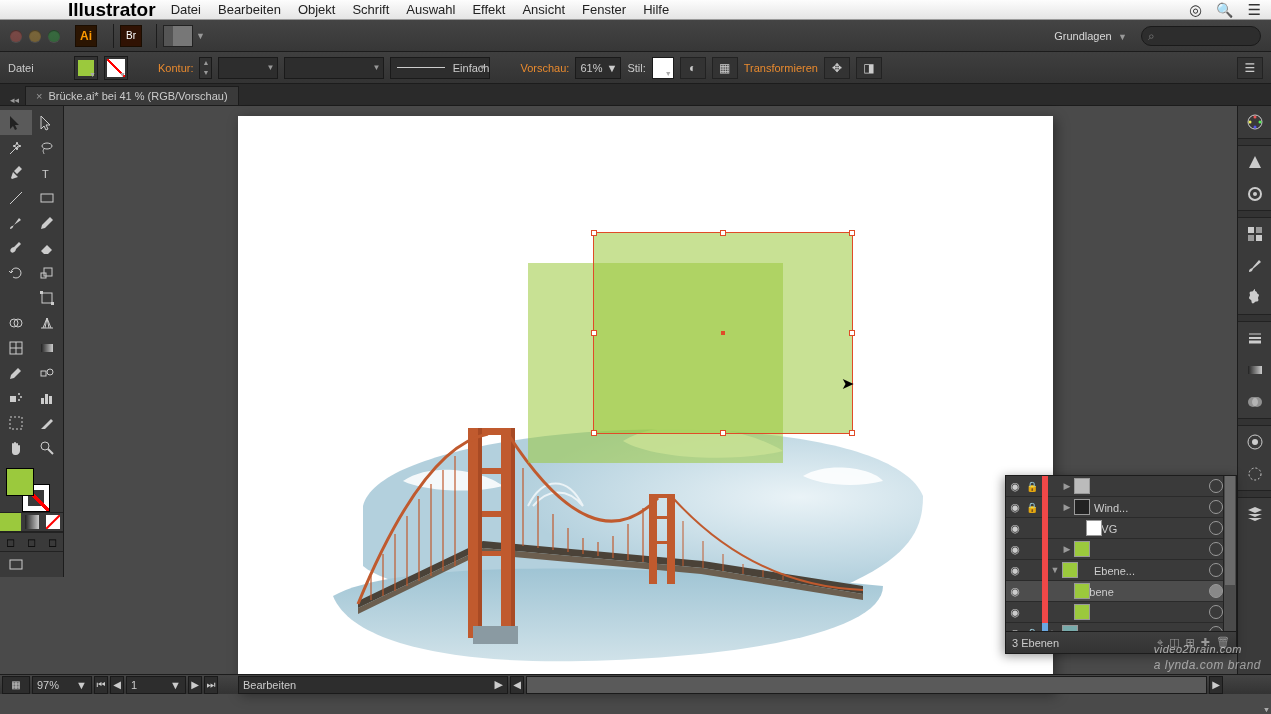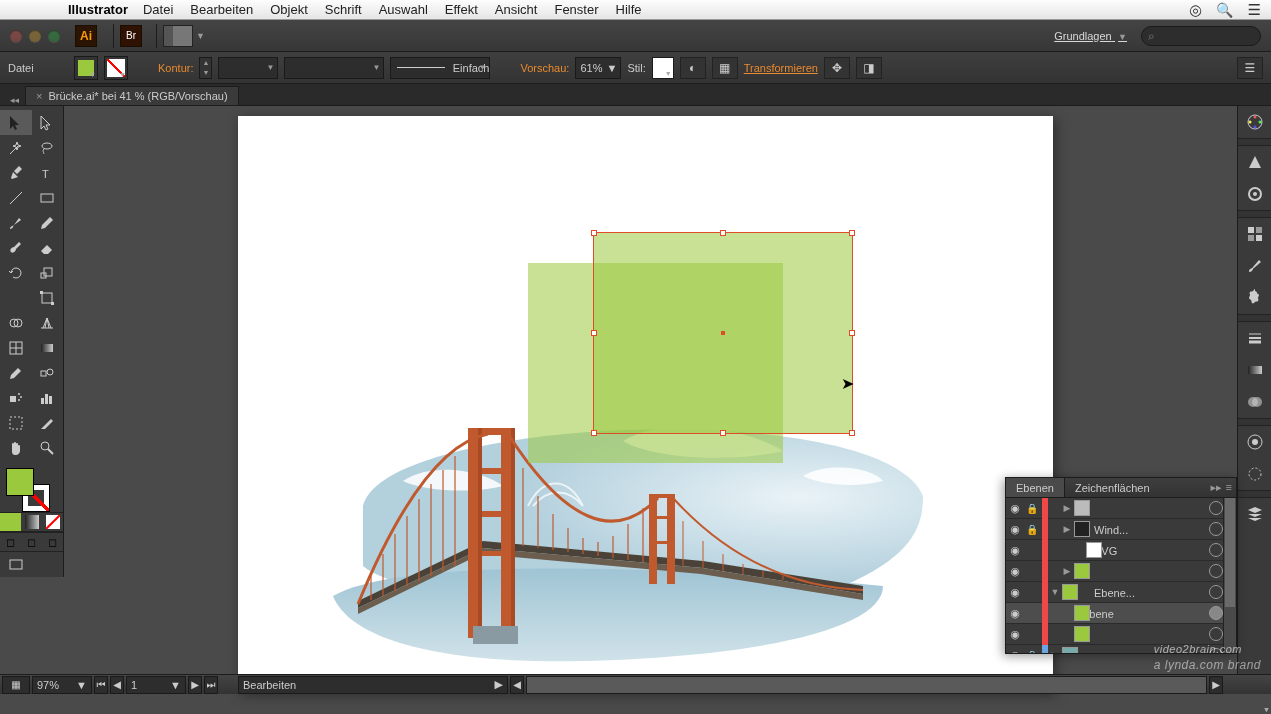--- a/index.html
+++ b/index.html
@@ -1,40 +1,40 @@
 <!DOCTYPE html>
 <html><head>
 <meta charset="utf-8">
 <style>
 *{margin:0;padding:0;box-sizing:border-box;font-family:"Lucida Grande",Helvetica,Arial,sans-serif;font-size:11px;}
 body{width:1271px;height:714px;background:#4a4a4a;overflow:hidden;position:relative;}
 
 
 .mac-menu{height:20px;background:linear-gradient(#fdfdfd,#e5e5e5);display:flex;align-items:center;border-bottom:1px solid #9a9a9a;}
 .mac-menu .apple{margin:0 12px 0 10px;font-size:15px;display:inline-block;}
-.mac-menu .app{font-weight:bold;margin-right:15px;font-size:13px;padding-left:46px;}
+.mac-menu .app{font-weight:bold;margin-right:15px;font-size:19px;padding-left:46px;}
 .mac-menu .mi{margin-right:17px;font-size:13px;color:#222;}
 .mac-right{margin-left:auto;display:flex;align-items:center;gap:14px;padding-right:10px;}
 .mac-right span{font-size:15px;color:#333;}
 
 
 .app-bar{height:32px;background:linear-gradient(#444,#373737);display:flex;align-items:center;border-bottom:1px solid #1c1c1c;}
 .traffic{display:flex;gap:7px;margin-left:10px;margin-right:15px;}
 .traffic span{width:12px;height:12px;border-radius:50%;box-shadow:inset 0 1px 1px rgba(0,0,0,.4),0 1px 0 rgba(255,255,255,.1);}
 .tr-r{background:rgba(255,95,86,.3);}
 .tr-y{background:rgba(255,189,46,.3);}
 .tr-g{background:rgba(39,201,63,.3);}
 .app-bar .ai{width:22px;height:22px;background:#2b1502;color:#ff9a00;font-weight:bold;display:flex;align-items:center;justify-content:center;font-size:12px;margin-right:10px;border:1px solid #1a0d01;}
 .app-bar .br{width:22px;height:22px;background:#301203;color:#fff;display:flex;align-items:center;justify-content:center;font-size:10px;border:1px solid #1a0d01;margin-right:8px;}
 .app-bar .sep{width:1px;height:24px;background:#1c1c1c;margin:0 6px;}
 .app-bar .layout{width:30px;height:22px;border:1px solid #222;background:#333;display:flex;}
 .app-bar .layout::before{content:"";width:9px;background:#555;}
 .app-bar .layout::after{content:"";flex:1;background:#777;}
 .app-bar .caret{color:#999;font-size:9px;margin-left:3px;}
-.workspace{margin-left:auto;color:#d8d8d8;font-size:12px;padding:3px 6px;text-decoration:underline;}
+.workspace{margin-left:auto;color:#d8d8d8;font-size:12px;padding:3px 6px;}
 .search-box{width:120px;height:20px;background:#2d2d2d;border:1px solid #1a1a1a;border-radius:10px;margin:0 10px 0 8px;display:flex;align-items:center;padding-left:6px;}
 .search-box span{color:#777;font-size:12px;}
 
 
 .control-bar{height:32px;background:linear-gradient(#3f3f3f,#333);display:flex;align-items:center;border-bottom:1px solid #1c1c1c;padding-left:8px;gap:6px;color:#ccc;}
 .cb-label{font-size:11px;color:#ccc;min-width:60px;}
 .swatch{width:24px;height:24px;border:1px solid #1a1a1a;background:#333;position:relative;display:flex;align-items:center;justify-content:center;}
 .fill-sw{width:16px;height:16px;background:#9bc93d;}
 .tri{position:absolute;right:1px;bottom:1px;color:#aaa;font-size:7px;}
 .stroke-sw{width:18px;height:18px;background:#fff;position:relative;}
@@ -42,21 +42,21 @@
 .lbl-orange{color:#e98a2e;font-size:11px;margin-left:24px;}
 .stepper{width:13px;height:22px;border:1px solid #1a1a1a;background:#333;display:flex;flex-direction:column;}
 .stepper span{flex:1;display:flex;align-items:center;justify-content:center;color:#999;font-size:7px;}
 .dd{height:22px;border:1px solid #1a1a1a;background:#2d2d2d;display:flex;align-items:center;position:relative;color:#ccc;font-size:10px;}
 .dd .caret{position:absolute;right:3px;color:#999;font-size:8px;}
 .brush-line{width:100px;height:22px;}
 .brush-line .line{width:60px;height:1px;background:#ccc;margin-left:6px;}
 .opac-input{width:46px;height:22px;background:#2d2d2d;border:1px solid #1a1a1a;color:#ccc;padding-left:4px;display:flex;align-items:center;position:relative;}
 .stil-sw{width:22px;height:22px;background:#fff;border:1px solid #1a1a1a;position:relative;}
 .icon-btn{width:26px;height:22px;border:1px solid #222;background:#333;display:flex;align-items:center;justify-content:center;color:#ccc;font-size:12px;}
-.transform-link{color:#e98a2e;font-size:11px;text-decoration:underline;}
+.transform-link{color:#e98a2e;font-size:11px;}
 .cb-right{margin-left:auto;display:flex;gap:6px;margin-right:8px;}
 
 
 .tab-bar{height:22px;background:#2a2a2a;display:flex;align-items:flex-end;padding-left:4px;border-bottom:1px solid #1c1c1c;}
 .tab-bar .expand{color:#999;font-size:9px;padding:0 6px;}
 .tab{background:#3a3a3a;color:#ccc;font-size:11px;padding:3px 10px;border:1px solid #1c1c1c;border-bottom:none;display:flex;align-items:center;}
 .tab .x{margin-right:6px;color:#999;}
 
 
 .main{position:relative;height:588px;background:#4a4a4a;}
@@ -611,28 +611,20 @@
       </div>
     <div class="dgap"></div>
     <div class="ditem">
         <svg width="18" height="18">
           <path fill="#ccc" d="M9 2l7 3-7 3-7-3zM2 9l7 3 7-3M2 13l7 3 7-3"></path>
         </svg>
       </div>
   </div>
 
   <div class="layers">
-    <div class="layers-tabs">
-      <div class="ltab active">Ebenen</div>
-      <div class="ltab">Zeichenflächen</div>
-      <div class="opts">
-        <span>▸▸</span>
-        <span>≡</span>
-      </div>
-    </div>
     <div class="layers-body" id="layers-body">
       <div class="lrow">
           <span class="eye">◉</span>
           <span class="lock">🔒</span>
           <span class="cstrip" style="background:#f04848"></span>
           <span style="width:12px"></span>
           <span class="twist">▶</span>
           <span class="thumb" style="background:#bbb"></span>
           <span class="lname">Wind...</span>
           <span class="target" style=""></span>
@@ -712,20 +704,30 @@
           <span class="twist">▶</span>
           <span class="thumb" style="background:#7aa"></span>
           <span class="lname">Brücke</span>
           <span class="target" style=""></span>
           <span class="selind" style="background:transparent"></span>
         </div>
         <div class="vsc">
           <div class="thumb2"></div>
         </div>
     </div>
+    <div class="layers-foot">
+      <span>3 Ebenen</span>
+      <div class="ficons">
+        <span>⌖</span>
+        <span>◫</span>
+        <span>⊞</span>
+        <span>✚</span>
+        <span>🗑</span>
+      </div>
+    </div>
   </div>
 
   <div class="watermark">
     <span>video2brain.com</span>
     <span class="sub">a lynda.com brand</span>
   </div>
 
   <div class="status">
     <div class="cell" style="width:28px;justify-content:center;">▦</div>
     <div class="cell" style="width:60px;">

